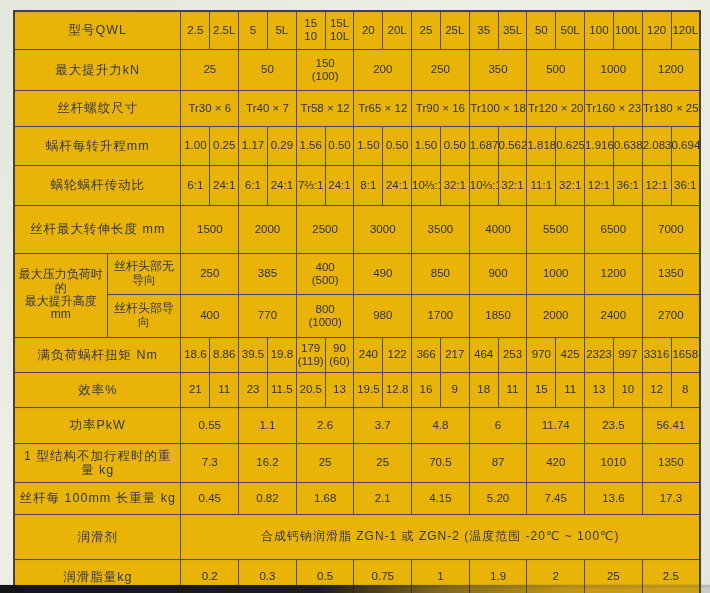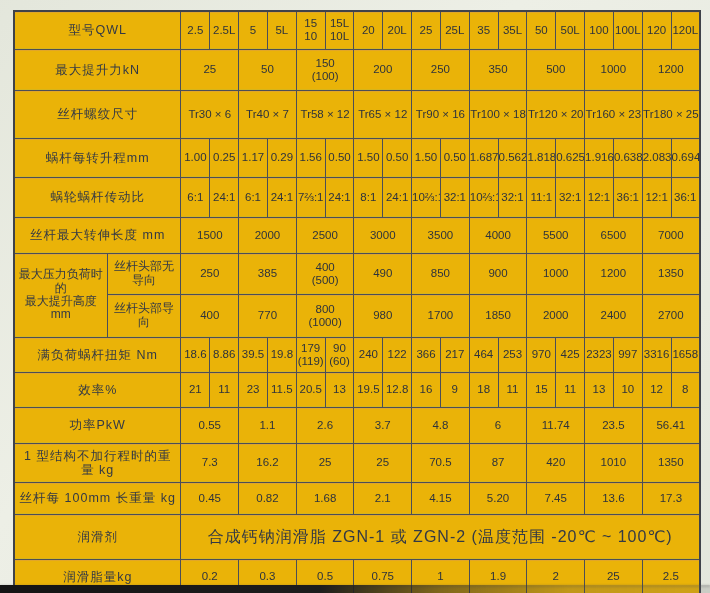--- a/index.html
+++ b/index.html
@@ -29,21 +29,21 @@
     padding:1px 0;
     overflow:hidden;
   }
   .scan-table{border:2px solid #3f424a;}
   .scan-table td.hdr{
     font-size:12.5px;letter-spacing:1px;color:#333945;
     padding:2px 3px;
   }
   .scan-table td.hdr.group{font-size:12px;letter-spacing:0;}
   .scan-table td.hdr.sub{font-size:12px;letter-spacing:0;}
-  .scan-table td.full-left{letter-spacing:1px;font-size:16px;color:#333945;}
+  .scan-table td.full-left{letter-spacing:1px;font-size:12px;color:#333945;}
   .bottom-smudge{
     position:absolute;left:0;bottom:0;width:710px;height:8px;
     background:linear-gradient(to right,#141414 0%,#1d1d1d 45%,rgba(40,40,42,.55) 62%,rgba(70,70,72,.25) 80%,rgba(90,90,92,.18) 100%);
     filter:blur(.6px);
   }
   .bottom-smudge2{
     position:absolute;left:0;bottom:6px;width:710px;height:2px;
     background:rgba(60,60,70,.25);filter:blur(1px);
   }
 </style>
@@ -103,21 +103,21 @@
         <td colspan="2" rowspan="1">50</td>
         <td colspan="2" rowspan="1">150
 (100)</td>
         <td colspan="2" rowspan="1">200</td>
         <td colspan="2" rowspan="1">250</td>
         <td colspan="2" rowspan="1">350</td>
         <td colspan="2" rowspan="1">500</td>
         <td colspan="2" rowspan="1">1000</td>
         <td colspan="2" rowspan="1">1200</td>
       </tr>
-      <tr style="height: 48px;">
+      <tr style="height: 36px;">
         <td class="hdr" colspan="2" rowspan="1">丝杆螺纹尺寸</td>
         <td colspan="2" rowspan="1">Tr30 × 6</td>
         <td colspan="2" rowspan="1">Tr40 × 7</td>
         <td colspan="2" rowspan="1">Tr58 × 12</td>
         <td colspan="2" rowspan="1">Tr65 × 12</td>
         <td colspan="2" rowspan="1">Tr90 × 16</td>
         <td colspan="2" rowspan="1">Tr100 × 18</td>
         <td colspan="2" rowspan="1">Tr120 × 20</td>
         <td colspan="2" rowspan="1">Tr160 × 23</td>
         <td colspan="2" rowspan="1">Tr180 × 25</td>
@@ -157,21 +157,21 @@
         <td colspan="1" rowspan="1">32:1</td>
         <td colspan="1" rowspan="1">10⅔:1</td>
         <td colspan="1" rowspan="1">32:1</td>
         <td colspan="1" rowspan="1">11:1</td>
         <td colspan="1" rowspan="1">32:1</td>
         <td colspan="1" rowspan="1">12:1</td>
         <td colspan="1" rowspan="1">36:1</td>
         <td colspan="1" rowspan="1">12:1</td>
         <td colspan="1" rowspan="1">36:1</td>
       </tr>
-      <tr style="height: 36px; border-radius: 14px;">
+      <tr style="height: 48px; border-radius: 14px;">
         <td class="hdr" colspan="2" rowspan="1">丝杆最大转伸长度 mm</td>
         <td colspan="2" rowspan="1">1500</td>
         <td colspan="2" rowspan="1">2000</td>
         <td colspan="2" rowspan="1">2500</td>
         <td colspan="2" rowspan="1">3000</td>
         <td colspan="2" rowspan="1">3500</td>
         <td colspan="2" rowspan="1">4000</td>
         <td colspan="2" rowspan="1">5500</td>
         <td colspan="2" rowspan="1">6500</td>
         <td colspan="2" rowspan="1">7000</td>

